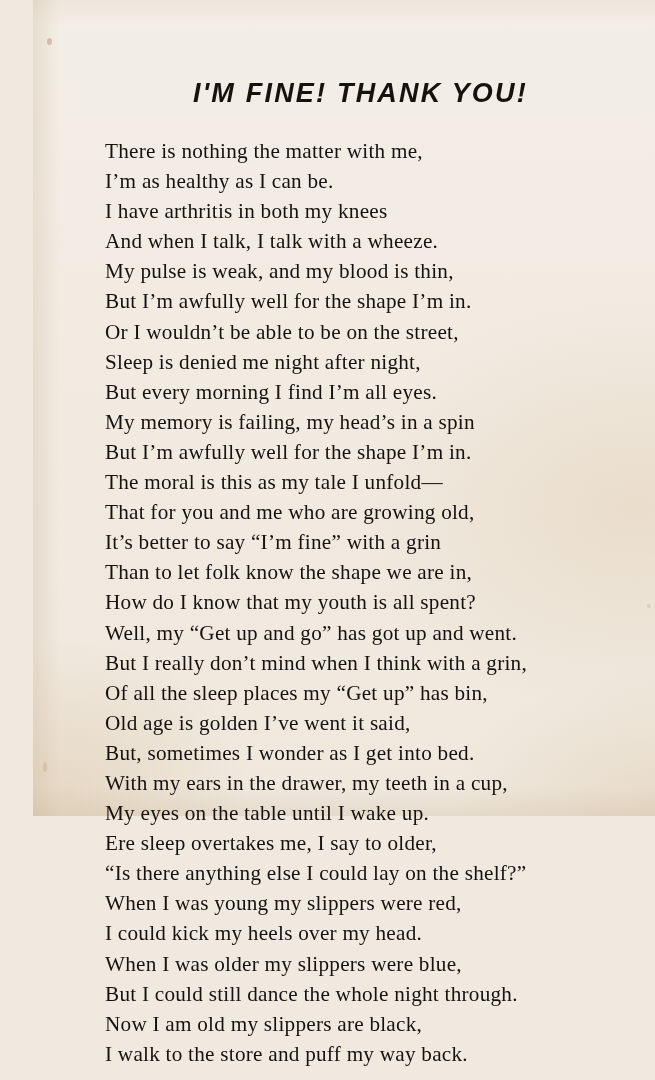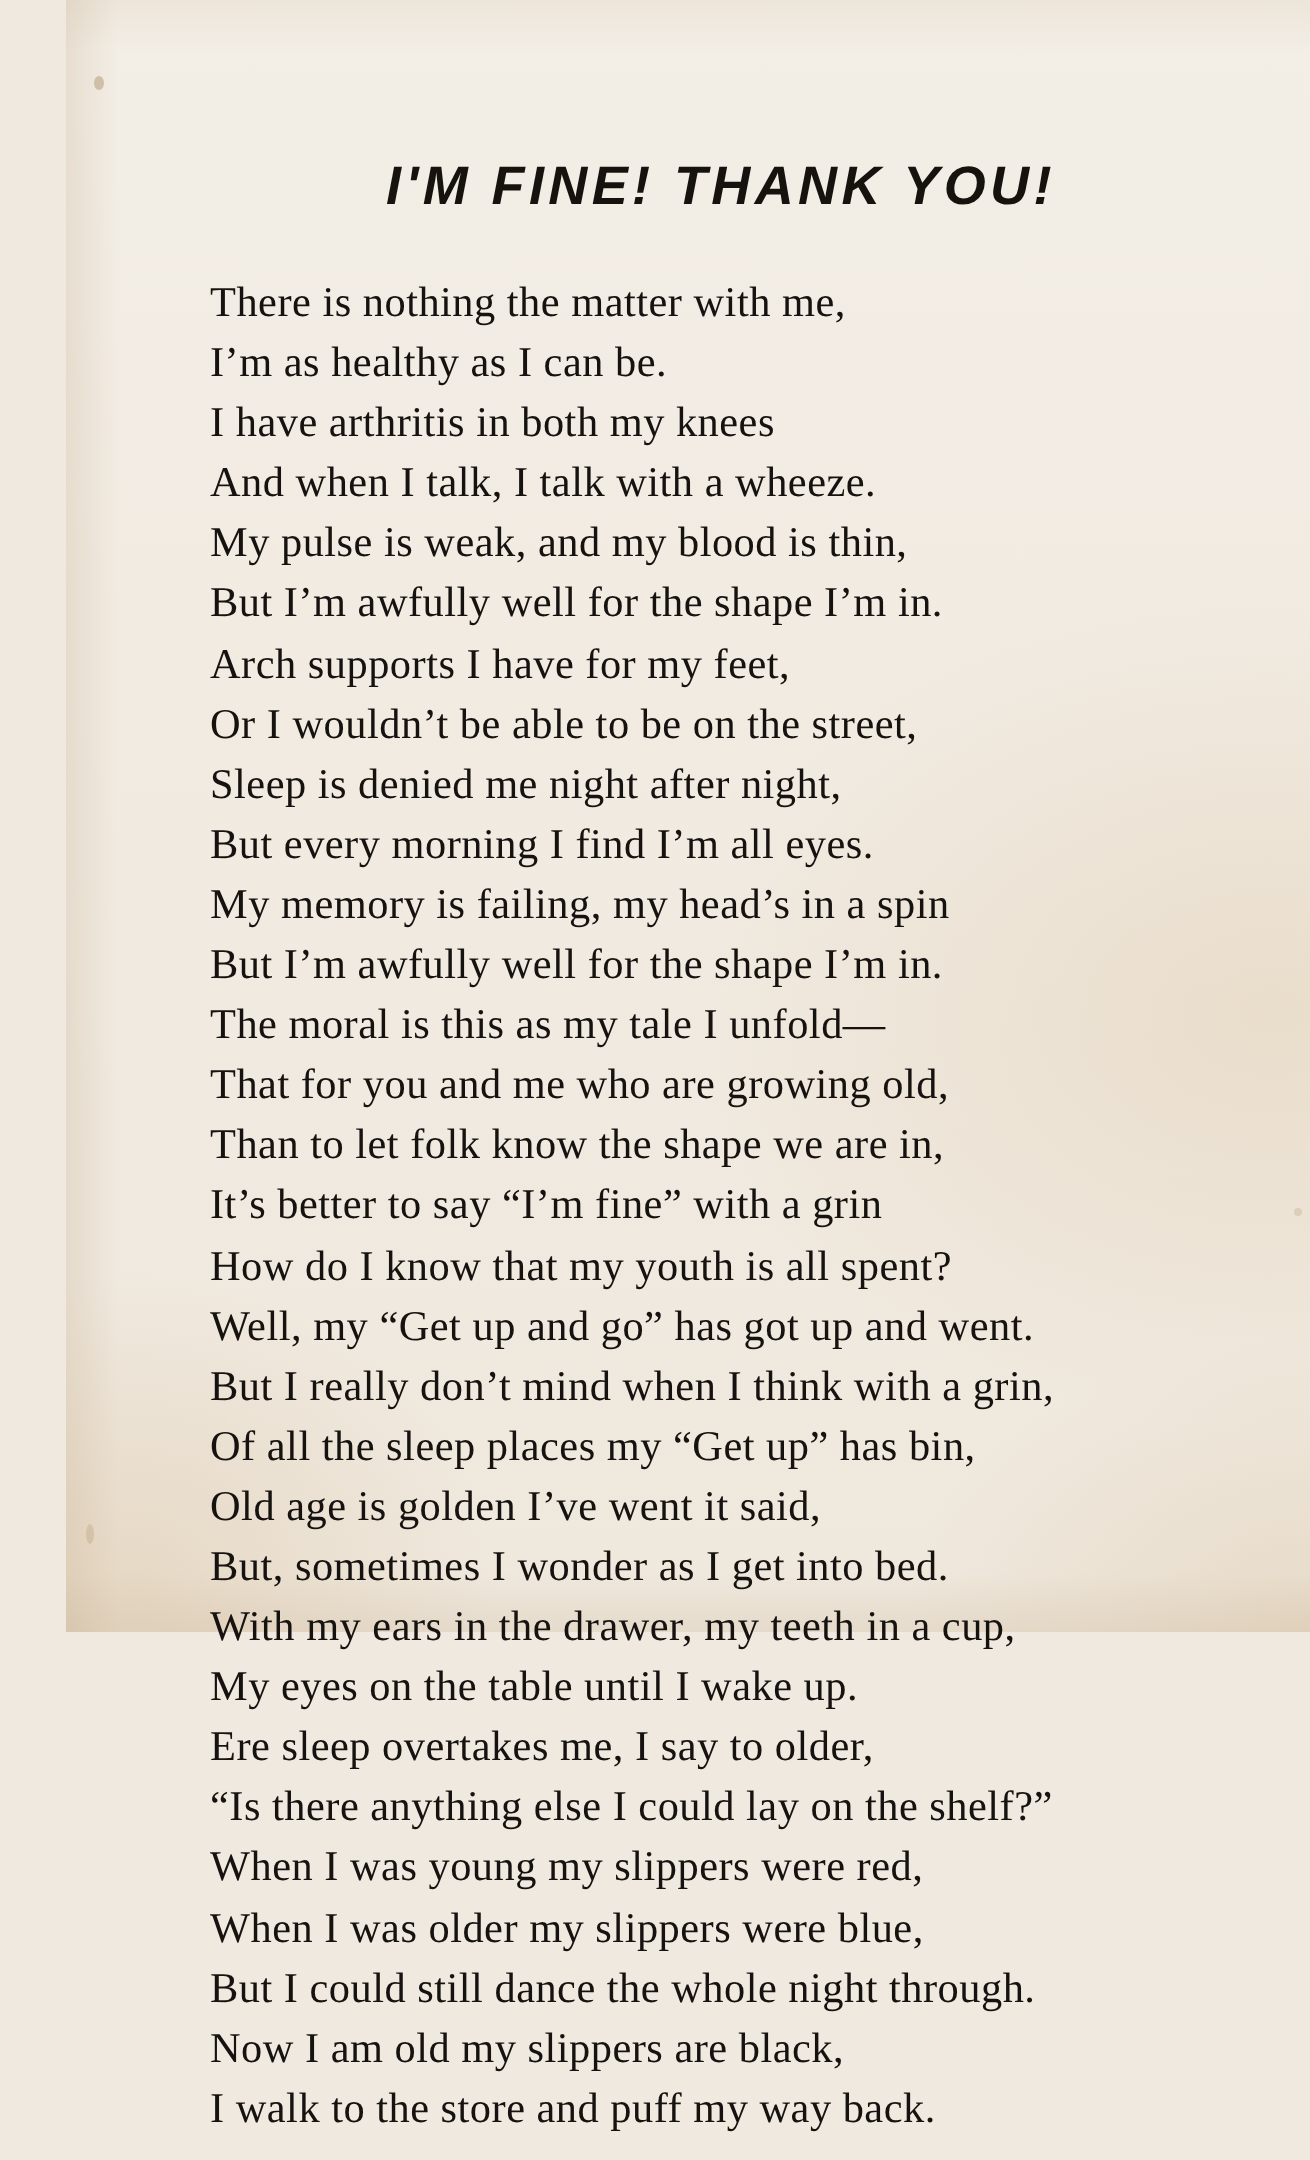--- a/index.html
+++ b/index.html
@@ -83,41 +83,41 @@
 
   <div class="title">I'M FINE! THANK YOU!</div>
 
   <div class="poem">
     <div class="line">There is nothing the matter with me,</div>
     <div class="line">I’m as healthy as I can be.</div>
     <div class="line">I have arthritis in both my knees</div>
     <div class="line">And when I talk, I talk with a wheeze.</div>
     <div class="line">My pulse is weak, and my blood is thin,</div>
     <div class="line">But I’m awfully well for the shape I’m in.</div>
-    <div class="line">Arch supports I have for my feet,</div>
     <div class="line">Or I wouldn’t be able to be on the street,</div>
     <div class="line">Sleep is denied me night after night,</div>
     <div class="line">But every morning I find I’m all eyes.</div>
     <div class="line">My memory is failing, my head’s in a spin</div>
     <div class="line">But I’m awfully well for the shape I’m in.</div>
     <div class="line">The moral is this as my tale I unfold—</div>
     <div class="line">That for you and me who are growing old,</div>
+    <div class="line">It’s better to say “I’m fine” with a grin</div>
     <div class="line">Than to let folk know the shape we are in,</div>
-    <div class="line">It’s better to say “I’m fine” with a grin</div>
     <div class="line">How do I know that my youth is all spent?</div>
     <div class="line">Well, my “Get up and go” has got up and went.</div>
     <div class="line">But I really don’t mind when I think with a grin,</div>
     <div class="line">Of all the sleep places my “Get up” has bin,</div>
     <div class="line">Old age is golden I’ve went it said,</div>
     <div class="line">But, sometimes I wonder as I get into bed.</div>
     <div class="line">With my ears in the drawer, my teeth in a cup,</div>
     <div class="line">My eyes on the table until I wake up.</div>
     <div class="line">Ere sleep overtakes me, I say to older,</div>
     <div class="line">“Is there anything else I could lay on the shelf?”</div>
     <div class="line">When I was young my slippers were red,</div>
+    <div class="line">I could kick my heels over my head.</div>
     <div class="line">When I was older my slippers were blue,</div>
     <div class="line">But I could still dance the whole night through.</div>
     <div class="line">Now I am old my slippers are black,</div>
     <div class="line">I walk to the store and puff my way back.</div>
 
   </div>
 
 </div>
 
 </body></html>

